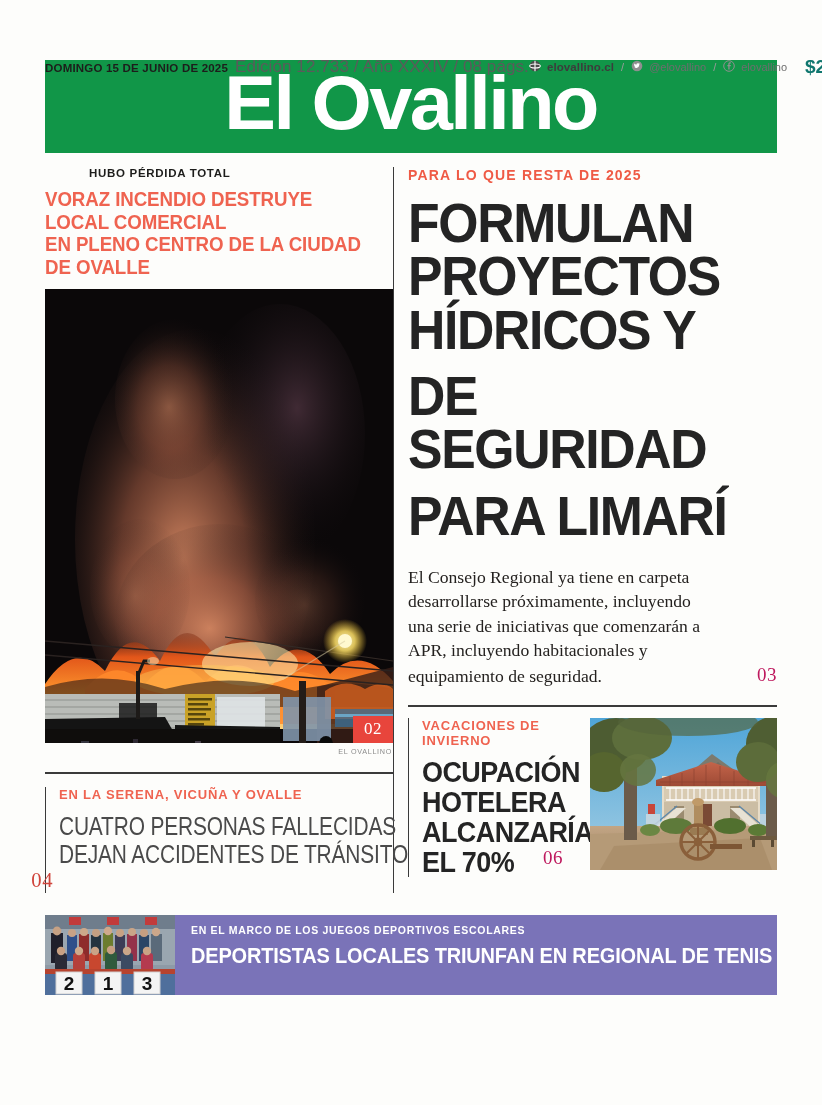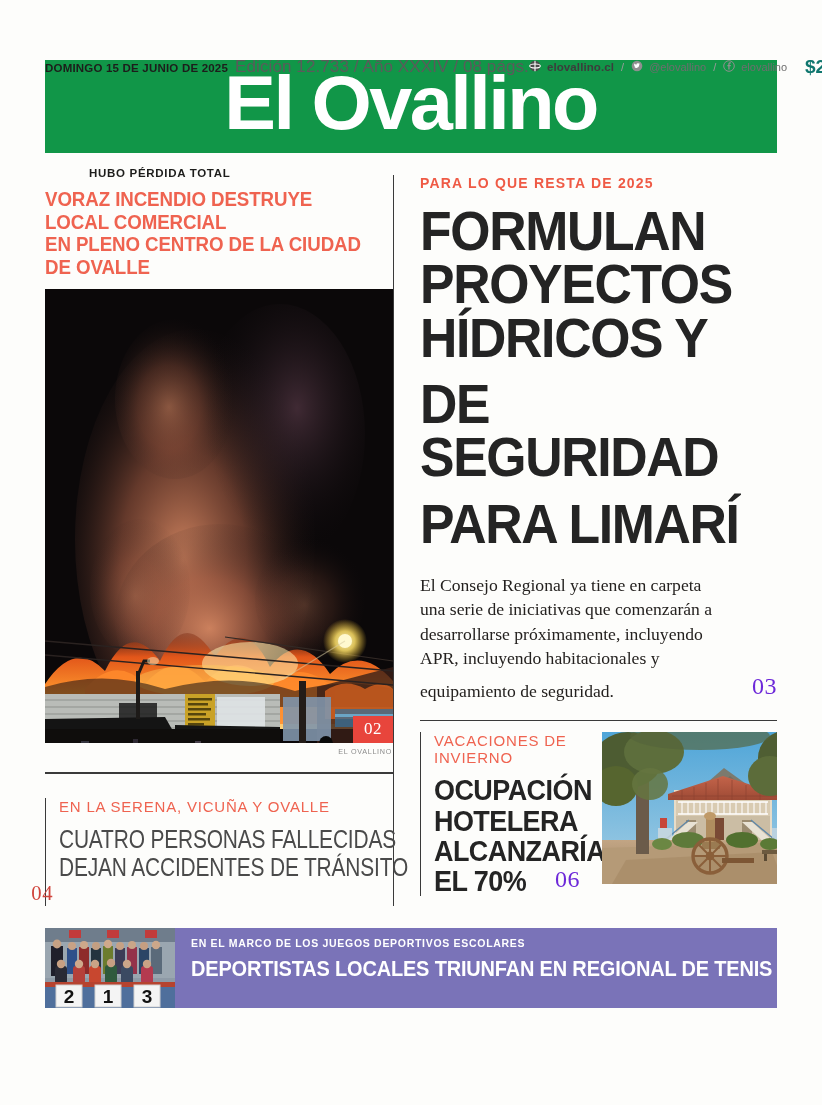--- a/index.html
+++ b/index.html
@@ -42,22 +42,22 @@
   .masthead-title {
     color: #fff; font-family: "Liberation Sans", sans-serif;
     font-weight: bold; font-size: 76px; line-height: 0.95;
     letter-spacing: -2.5px; transform: scaleX(1.02);
     padding-bottom: 6px;
   }
 
   
   .content { display: flex; margin-top: 14px; }
   .col-left  { width: 348px; }
-  .col-right { width: 384px; margin-left: 0; padding-left: 26px;
-               border-left: 1.3px solid #3a3a3a; margin-top: 8px; }
+  .col-right { width: 384px; margin-left: 0; padding-left: 14px;
+               border-left: 1.3px solid #3a3a3a; }
 
   
   .kicker-dark {
     font-size: 11.5px; font-weight: bold; color: #1d1d1b;
     letter-spacing: 0.7px; text-transform: uppercase; padding-left: 44px;
   }
   .hed-red {
     margin-top: 9px;
     font-size: 19.5px; font-weight: bold; color: #ef6350;
     letter-spacing: -0.1px; line-height: 1.16; text-transform: uppercase;
@@ -78,37 +78,37 @@
     font-size: 17px; padding: 3px 11px 4px; letter-spacing: 0.5px;
   }
   .credit {
     text-align: right; font-size: 7.2px; color: #8c8c8c;
     letter-spacing: 0.7px; padding-top: 4px; padding-right: 1px;
   }
 
   
   .rule-thin { height: 1.2px; background: #3a3a3a; margin-top: 16px; }
   .traffic {
-    display: flex; margin-top: 24px; padding-left: 13px;
+    display: flex; margin-top: 13px; padding-left: 13px;
     border-left: 1.3px solid #3a3a3a;
   }
   .kicker-salmon {
-    font-size: 15px; font-weight: normal; color: #ef6350;
+    font-size: 13px; font-weight: bold; color: #ef6350;
     letter-spacing: 0.8px; text-transform: uppercase;
   }
   .hed-gray {
     margin-top: 10px; font-size: 25.5px; color: #4a4a4a;
     font-weight: normal; line-height: 1.13; letter-spacing: -0.2px;
     text-transform: uppercase; transform: scaleX(0.82);
     transform-origin: left center; white-space: nowrap;
   }
   .hed-gray span { display: block; }
   .pnum-red {
-    font-family: "Liberation Serif", serif; color: #6d28d9;
-    font-size: 24px; letter-spacing: 0.5px;
+    font-family: "Liberation Serif", serif; color: #be185d;
+    font-size: 19px; letter-spacing: 0.5px;
   }
   .pnum-inline {
     font-family: "Liberation Serif", serif; color: #d0453c;
     font-size: 21px; letter-spacing: 0.5px;
     transform: scaleX(1.2); display: inline-block; margin-left: 8px;
   }
 
   
   .kicker-main {
     font-size: 14px; font-weight: bold; color: #ef5a45;
@@ -364,22 +364,22 @@
       <div class="hed-mega">
         <span>FORMULAN</span>
         <span>PROYECTOS</span>
         <span>HÍDRICOS Y</span>
         <span class="gap">DE SEGURIDAD</span>
         <span class="gap">PARA LIMARÍ</span>
       </div>
 
       <div class="deck">
         <div>El Consejo Regional ya tiene en carpeta</div>
+        <div>desarrollarse próximamente, incluyendo</div>
         <div>una serie de iniciativas que comenzarán a</div>
-        <div>desarrollarse próximamente, incluyendo</div>
         <div>APR, incluyendo habitacionales y</div>
         <div class="deck-lastline">
           <span>equipamiento de seguridad.</span>
           <span class="pnum-red">03</span>
         </div>
       </div>
 
       <div class="rule-thin2"></div>
 
       <div class="hotel">

